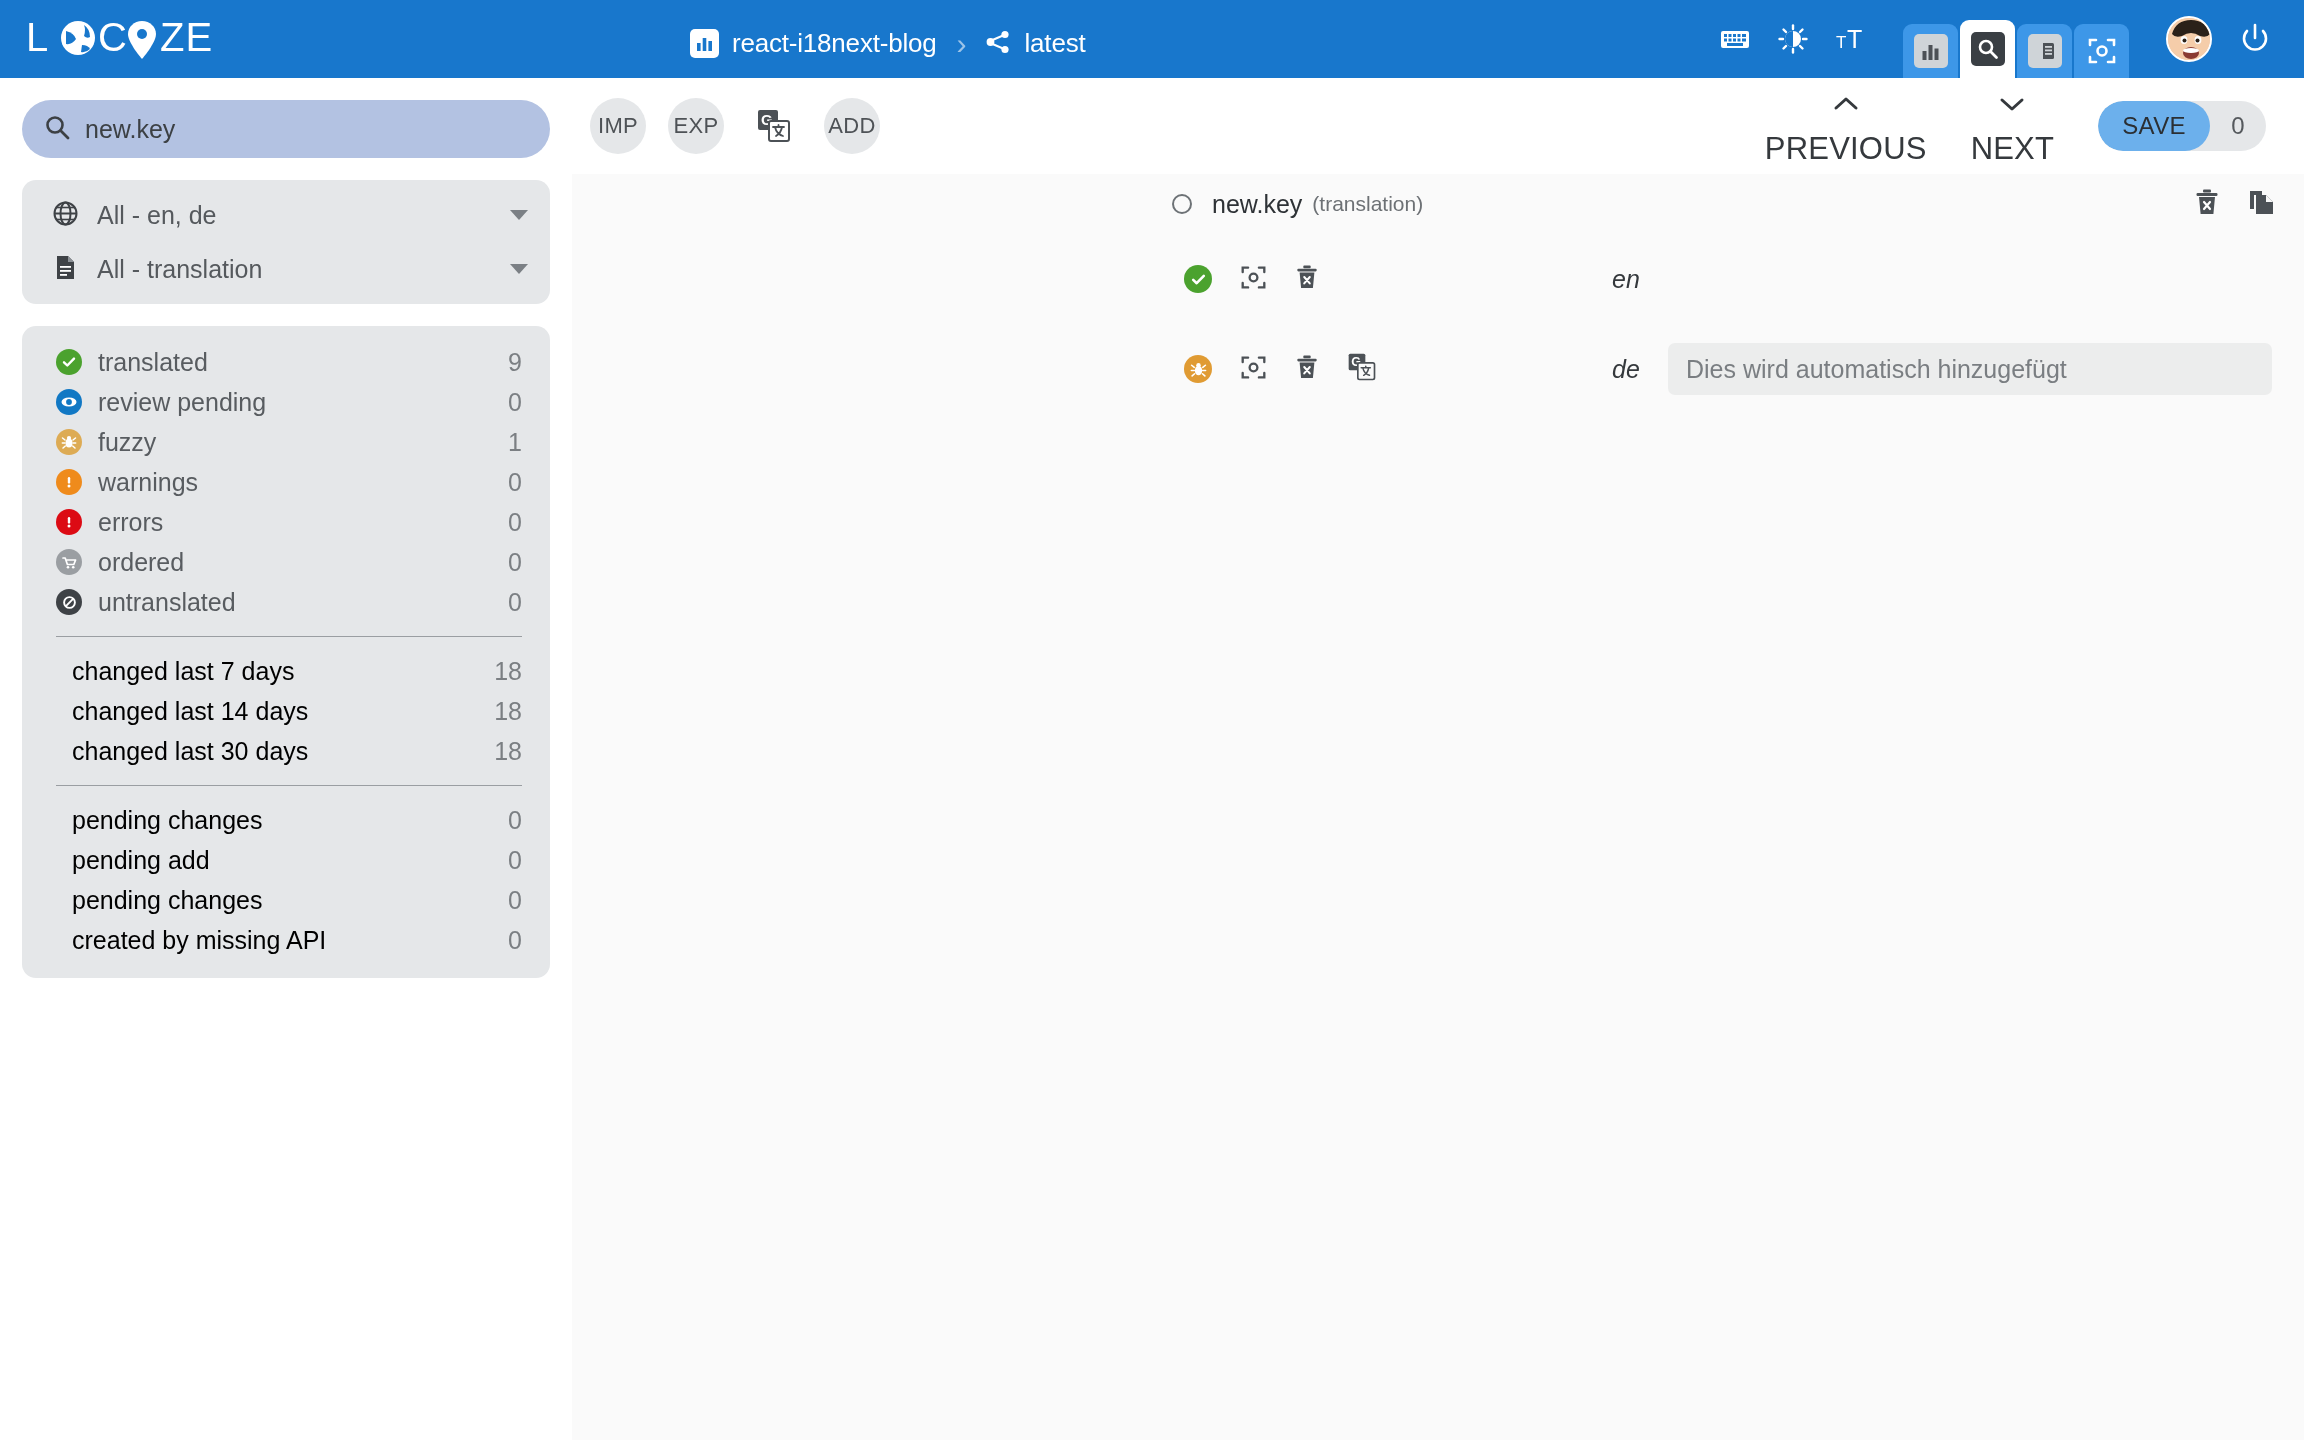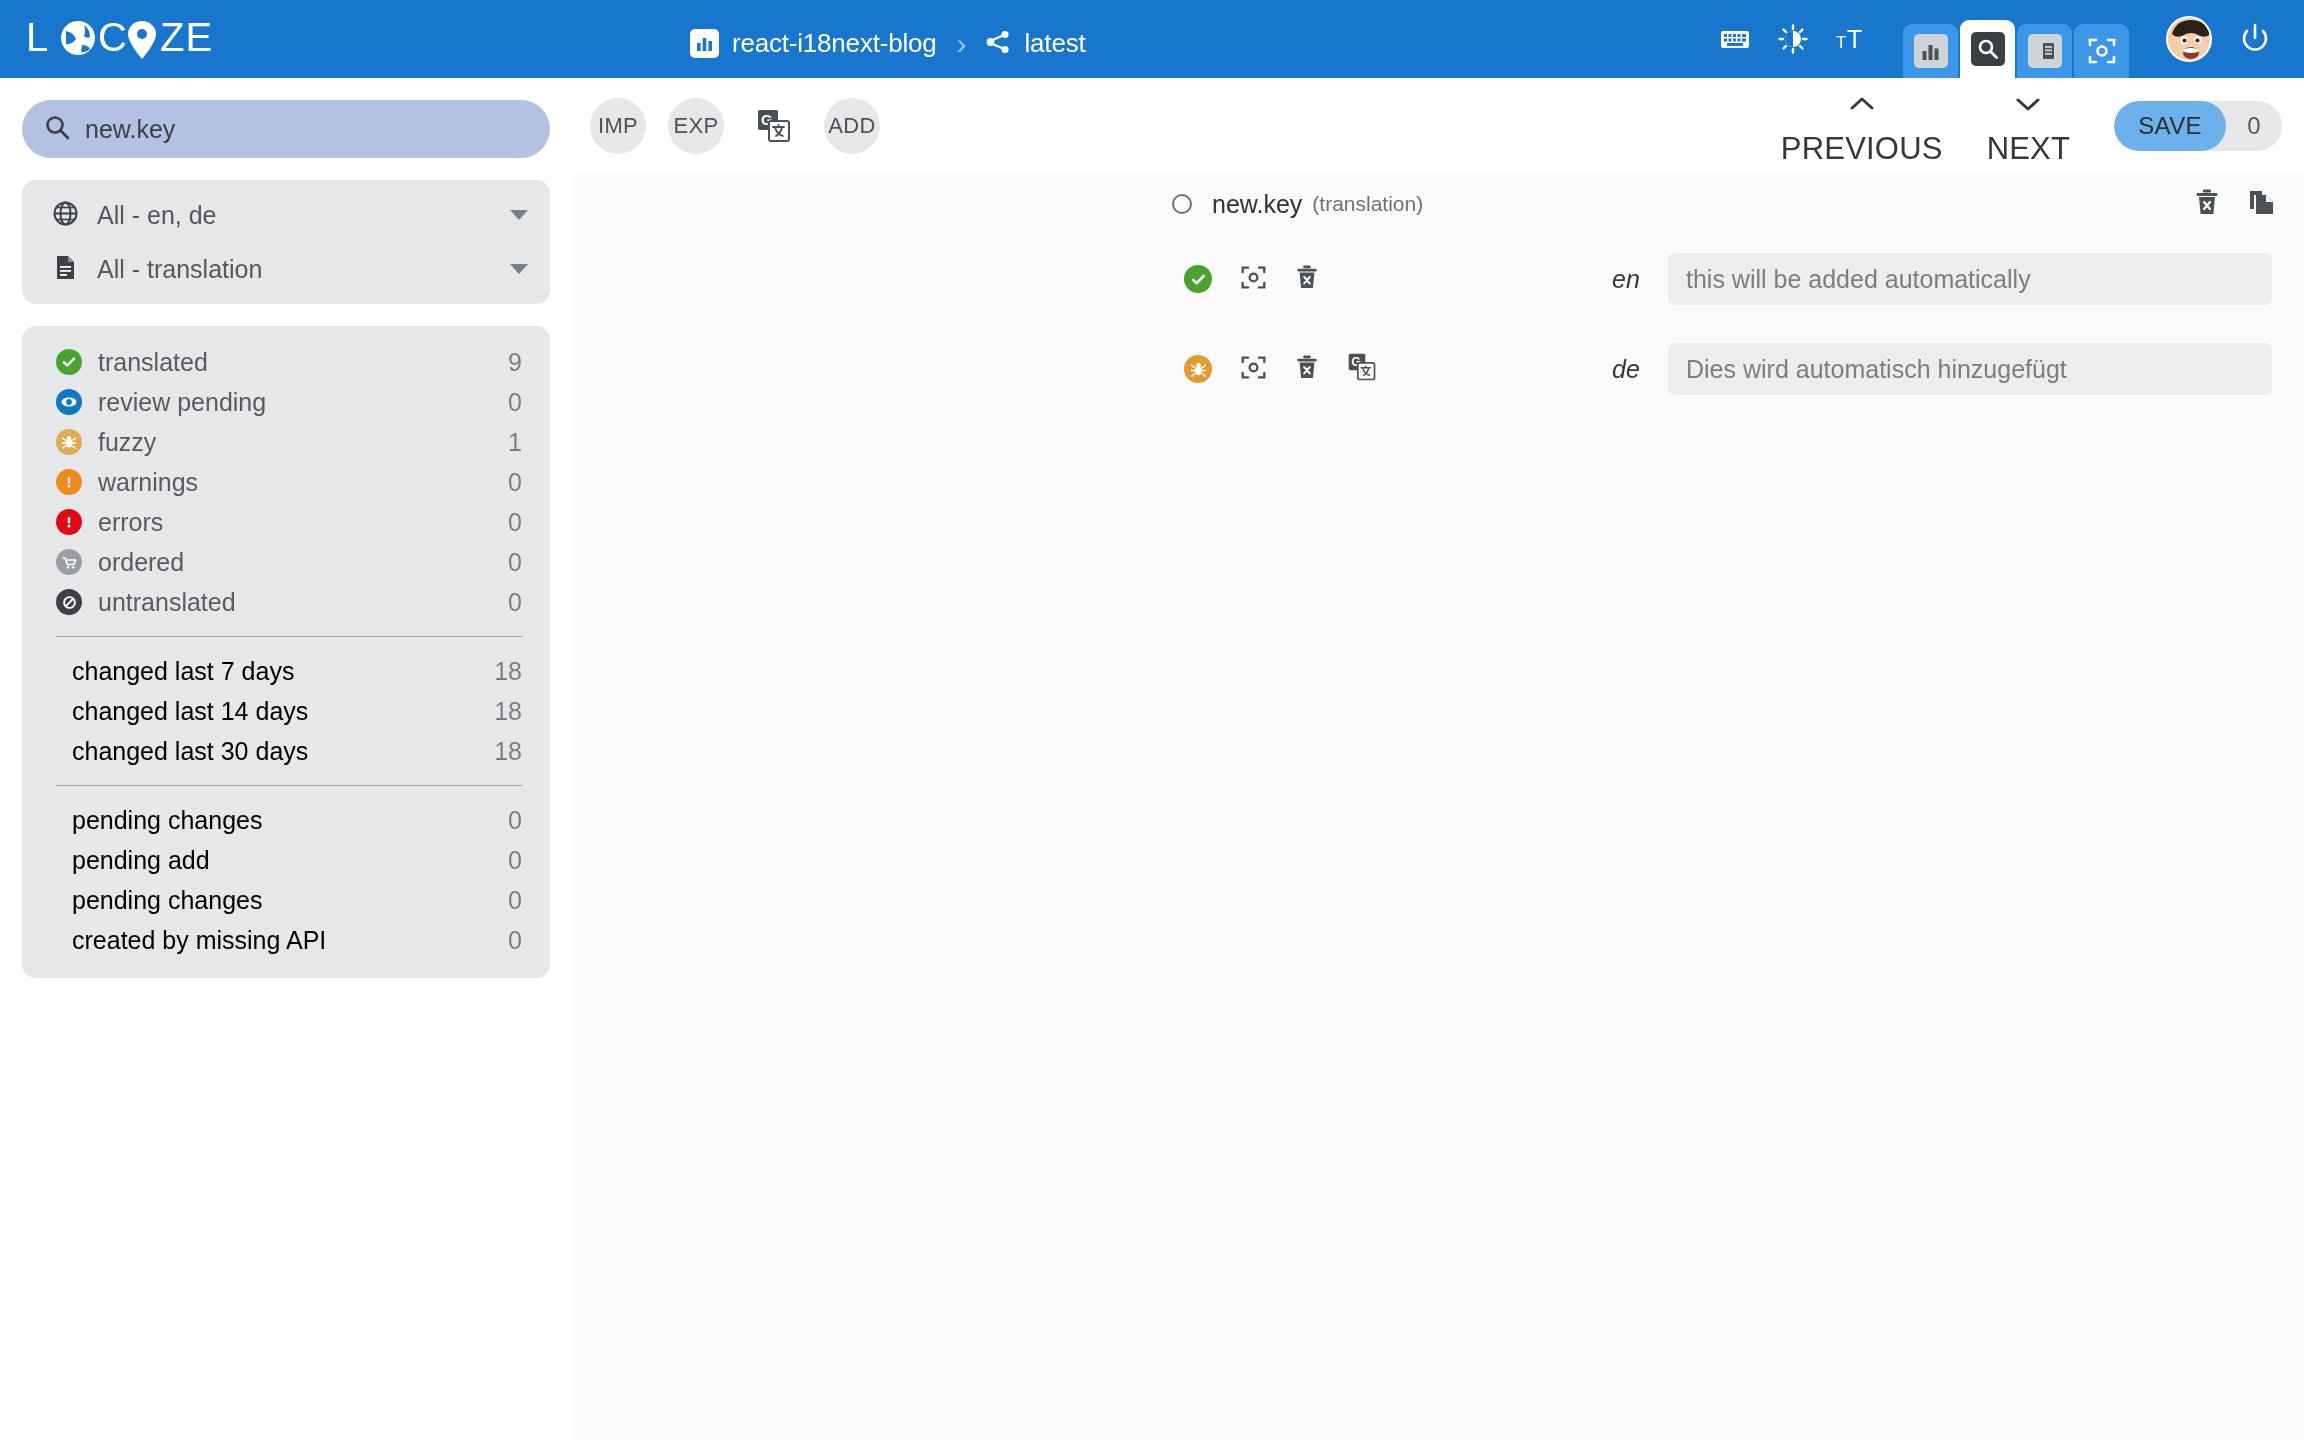--- a/index.html
+++ b/index.html
@@ -137,21 +137,21 @@
   .divider { height: 1px; background: #9a9ea2; margin: 14px 28px 14px 34px; }
   .plain-row { height: 40px; display: flex; align-items: center; padding: 0 28px 0 50px; }
   .plain-row .sname { font-size: 25px; color: #000000; flex: 1; }
   .plain-row .sval { font-size: 25px; color: #7b7f83; }
 
   
   .content { flex: 1; display: flex; flex-direction: column; }
 
   .actionbar {
     height: 96px; display: flex; align-items: center;
-    padding: 0 22px 0 18px;
+    padding: 0 38px 0 18px;
   }
   .circbtn {
     width: 56px; height: 56px; border-radius: 50%;
     background: #e5e7e9;
     display: flex; align-items: center; justify-content: center;
     font-size: 22px; color: #4e5256; letter-spacing: 0.3px;
     margin-right: 22px;
   }
   .gtbtn {
     width: 56px; height: 56px;
@@ -636,23 +636,20 @@
           <span>
             <svg width="24" height="26" viewBox="0 0 26 28">
               <rect x="9" y="1.5" width="8" height="3" rx="1" fill="#4c5156"></rect>
               <rect x="2.5" y="5" width="21" height="3" rx="1.2" fill="#4c5156"></rect>
               <path d="M5 9 h16 l-1.6 17 h-12.8 z" fill="#4c5156"></path>
               <path d="M10 14 l6 7 M16 14 l-6 7" stroke="#ffffff" stroke-width="2.2" stroke-linecap="round"></path>
             </svg>
           </span>
         </span>
         <span class="lang">en</span>
-        <span class="field">
-          <span class="ftxt">this will be added automatically</span>
-        </span>
       </div>
 
       <div class="trow">
         <span class="icons">
           <span class="badge" style="background:#e09b33;width:28px;height:28px;flex:0 0 28px">
             <svg width="17" height="17" viewBox="0 0 16 16">
               <ellipse cx="8" cy="9" rx="3.5" ry="4.5" fill="#ffffff"></ellipse>
               <circle cx="8" cy="4" r="2.1" fill="#ffffff"></circle>
               <g stroke="#ffffff" stroke-width="1.5" stroke-linecap="round">
                 <line x1="4" y1="6" x2="1.5" y2="4"></line>

